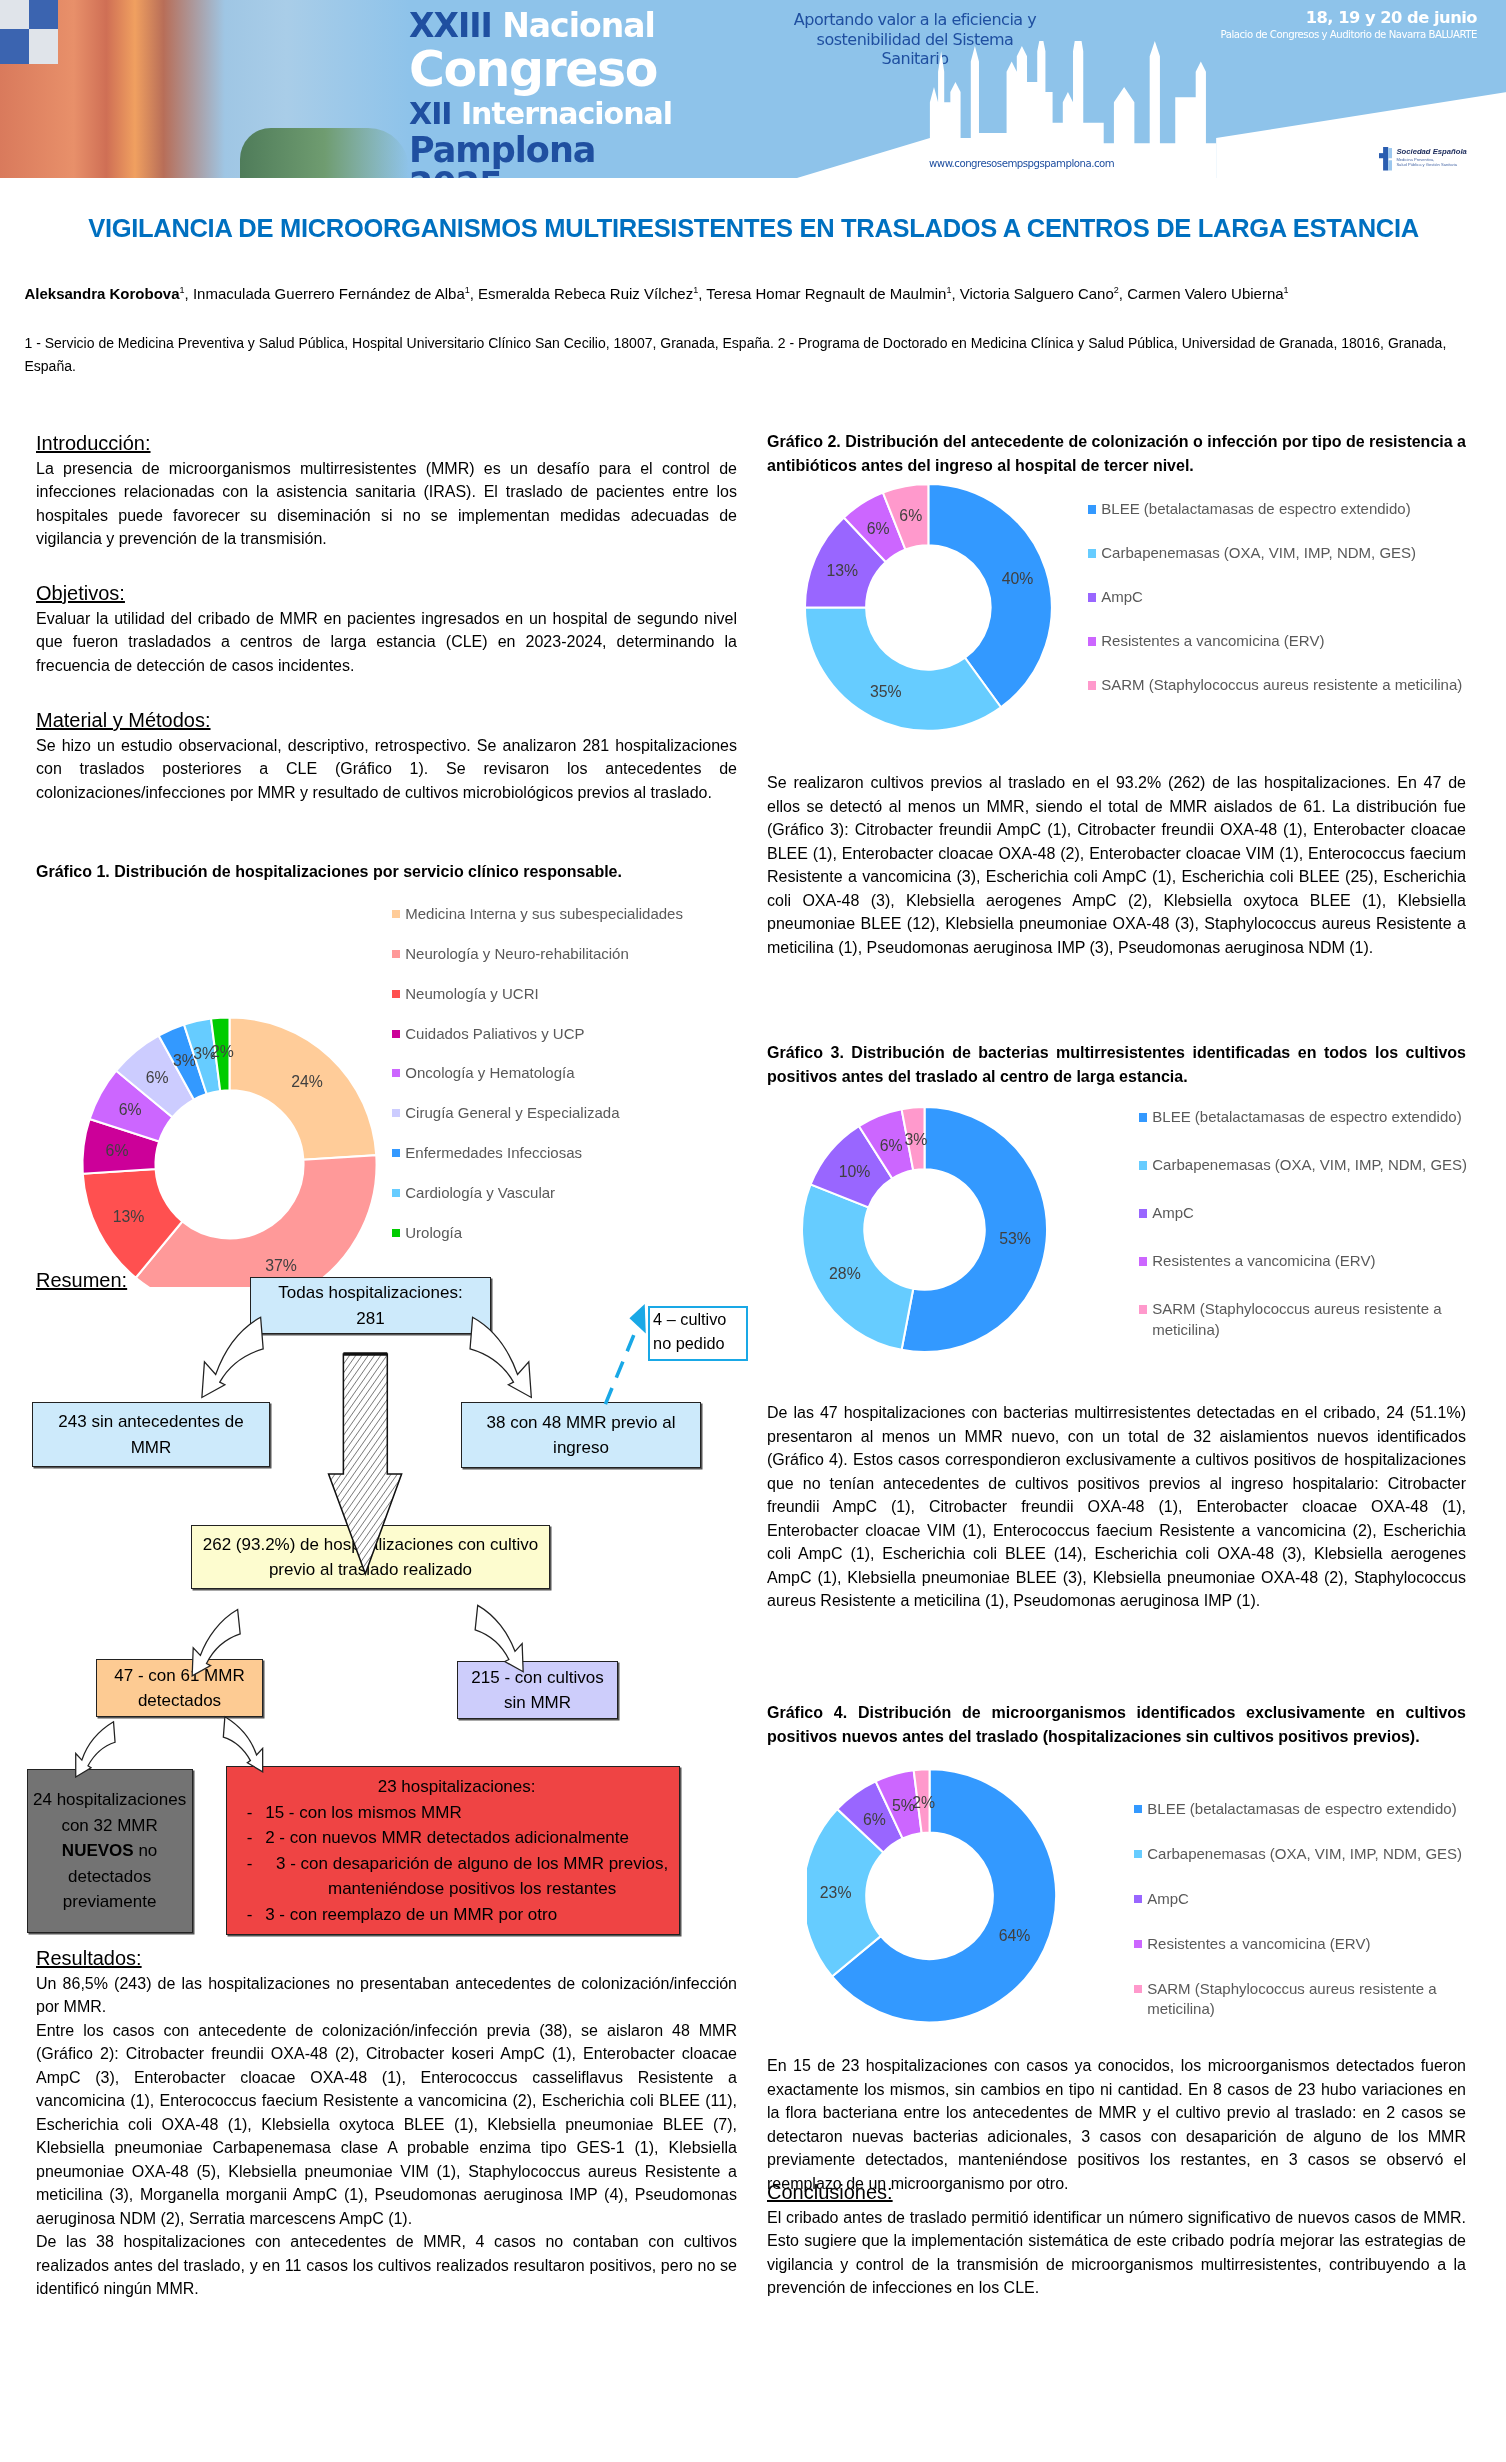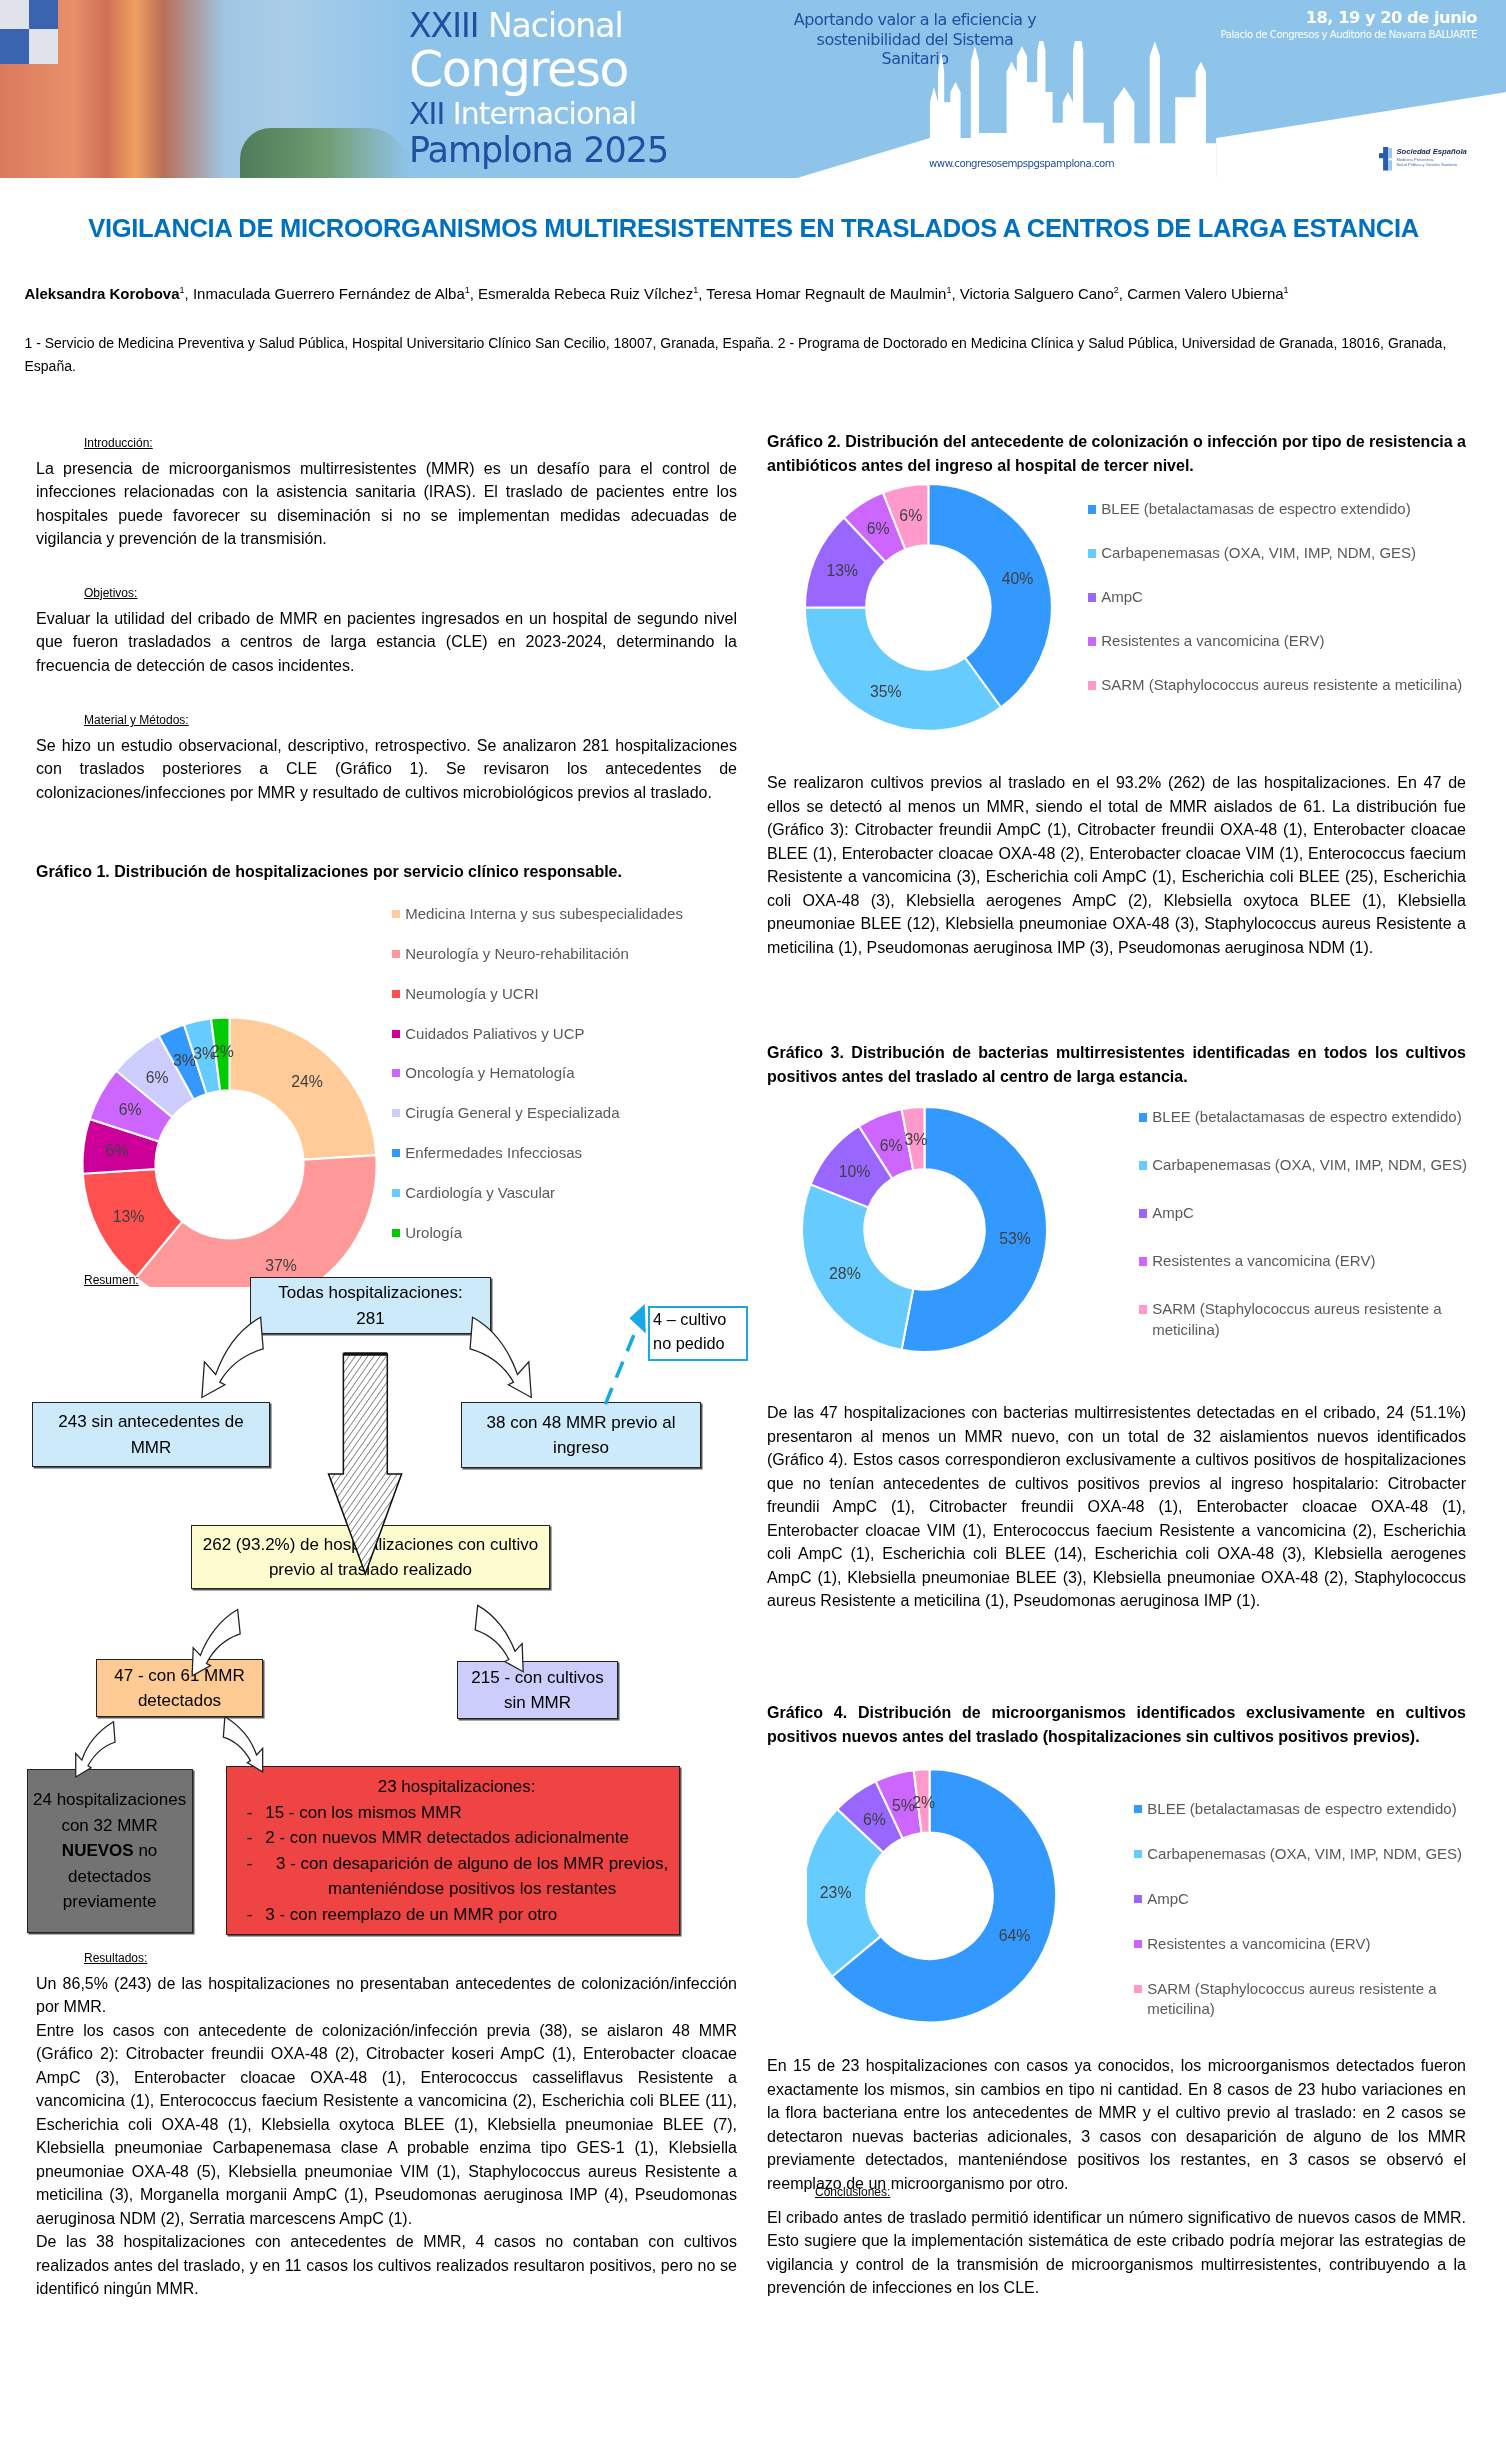--- a/index.html
+++ b/index.html
@@ -8,21 +8,21 @@
   
   .banner { position:absolute; left:0; top:0; width:1507px; height:178px; background:#8ec3ea; overflow:hidden; }
   .banner .photo { position:absolute; left:0; top:0; width:409px; height:178px;
     background:linear-gradient(90deg,#d97a5c 0%,#e8906a 18%,#cf6f55 26%,#f0a060 33%,#b86e58 40%,#9fc6e4 55%,#a9cde8 70%,#8ec3ea 100%); }
   .banner .photo .trees { position:absolute; left:240px; top:128px; width:169px; height:50px;
     background:linear-gradient(90deg,#4f7c5a,#6f9c70 50%,rgba(142,195,234,0.2)); border-radius:31px 41px 0 0; }
   .banner .photo .flag1 { position:absolute; left:0; top:0; width:29px; height:29px; background:#e0e4ea; }
   .banner .photo .flag2 { position:absolute; left:29px; top:0; width:29px; height:29px; background:#3b64b0; }
   .banner .photo .flag3 { position:absolute; left:0; top:29px; width:29px; height:35px; background:#3b64b0; }
   .banner .photo .flag4 { position:absolute; left:29px; top:29px; width:29px; height:35px; background:#e0e4ea; }
-  .congreso { position:absolute; left:409px; top:9.2px; width:266px; font-family:"DejaVu Sans", sans-serif; font-weight:normal; line-height:1; }
+  .congreso { position:absolute; left:409px; top:9.2px; width:266px; font-family:"DejaVu Sans", sans-serif; font-weight:bold; line-height:1; }
   .congreso .l1 { font-size:33px; color:#1f4fa0; letter-spacing:-1px; }
   .congreso .l1 .w { color:#ffffff; }
   .congreso .l2 { font-size:49px; color:#ffffff; letter-spacing:-1.5px; margin-top:3.1px; }
   .congreso .l3 { font-size:30px; color:#ffffff; letter-spacing:-1px; margin-top:5.1px; }
   .congreso .l3 .b { color:#1f4fa0; }
   .congreso .l4 { font-size:35px; color:#1f4fa0; letter-spacing:-1px; margin-top:4.1px; }
   .slogan { position:absolute; left:782px; top:10.2px; width:266px; font-size:16px; color:#1f4fa0; line-height:19.4px; text-align:center; font-family:"DejaVu Sans", sans-serif; letter-spacing:-0.5px; }
   .dates { position:absolute; right:30px; top:8.2px; text-align:right; color:#ffffff; font-family:"DejaVu Sans", sans-serif; }
   .dates .d1 { font-size:16.3px; font-weight:bold; letter-spacing:-0.5px; }
   .dates .d2 { font-size:10.2px; letter-spacing:-0.5px; margin-top:2px; }
@@ -35,21 +35,21 @@
 
   
   .title { position:absolute; left:0; width:1507px; top:214px; text-align:center; font-size:25.5px; font-weight:bold; color:#0070c0; letter-spacing:-0.3px; }
   .authors { position:absolute; left:24.5px; top:282px; width:1461px; font-size:15px; line-height:23px; }
   .authors b { font-weight:bold; }
   .affil { position:absolute; left:24.5px; top:332px; width:1461px; font-size:14px; line-height:22.5px; }
   sup { font-size:60%; line-height:0; }
 
   
   .col { position:absolute; }
-  .section-head { font-size:12px; text-decoration:underline; line-height:26.6px;margin-left:48px; }
+  .section-head { font-size:20px; text-decoration:underline; line-height:26.6px; }
   .para { font-size:16px; line-height:23.5px; text-align:justify; }
   .chart-title { font-size:16px; font-weight:bold; line-height:23.5px; text-align:justify; }
 
   
   .chart { position:absolute; }
   .chart svg { position:absolute; left:0; top:0; }
   .legend { position:absolute; }
   .legend .item { position:absolute; left:0; display:flex; align-items:flex-start; font-size:15px; color:#595959; line-height:20.4px; }
   .legend .sw { width:8.2px; height:8.2px; margin-top:6.1px; margin-right:5.1px; flex:none; }
 

